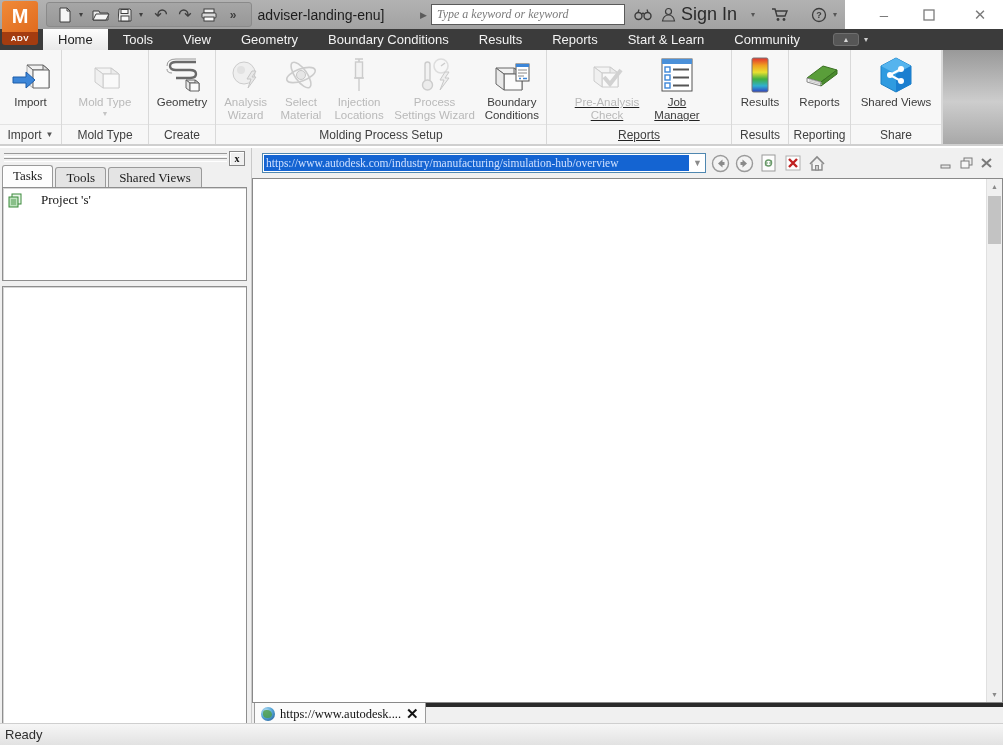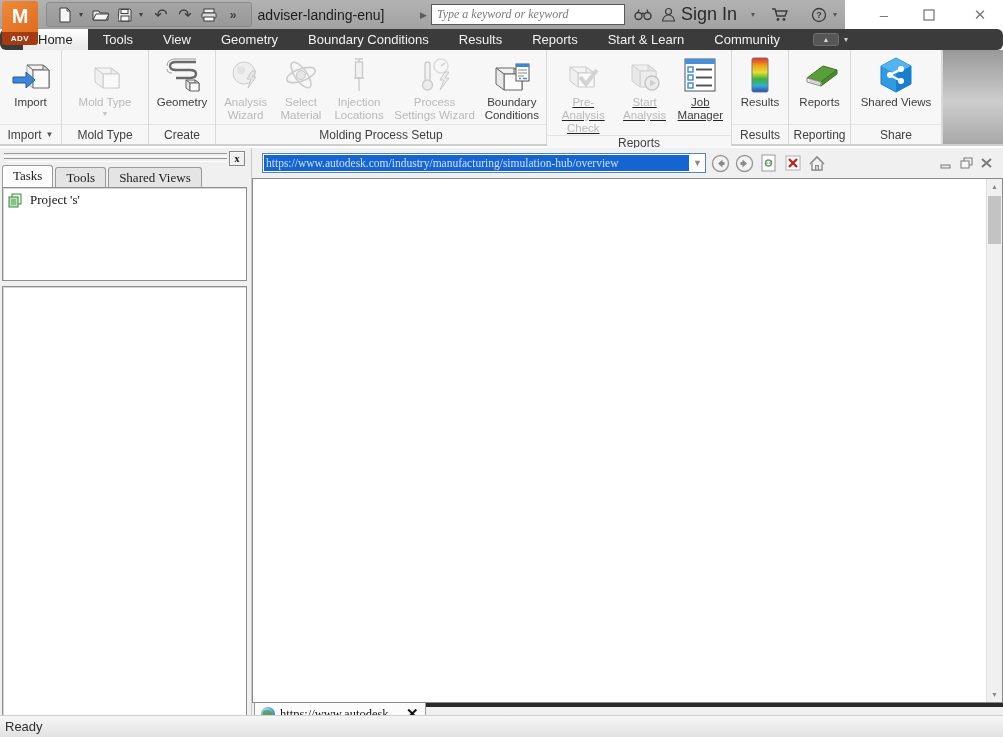--- a/index.html
+++ b/index.html
@@ -18,21 +18,21 @@
   #doc-title{flex:1;text-align:center;font-size:14px;color:#1d1d1d;padding-right:30px;}
   #pre-search-arrow{color:#5a5a5a;font-size:9px;margin-right:4px;}
   #search-box{width:182px;height:19px;background:#fff;border:1px solid #5a5a5a;display:flex;align-items:center;padding:0 5px;}
   #search-box .ph{font-style:italic;color:#7a7a7a;font-size:12px;font-family:"Liberation Serif",serif;}
   .tb-icon{display:flex;align-items:center;margin-left:9px;color:#3c3c3c;}
   #signin-label{margin-left:5px;font-size:18px;color:#2a2a2a;}
   .mini-caret{font-size:8px;color:#555;margin-left:14px;}
   .winbtn{color:#7b7b7b;font-size:15px;line-height:15px;width:18px;text-align:center;}
 
   
-  #menubar{position:absolute;top:29px;left:0;width:1003px;height:21px;background:#3b3b3b;display:flex;align-items:stretch;padding-left:23px;box-sizing:border-box;border-radius:6px;}
+  #menubar{position:absolute;top:29px;left:0;width:1003px;height:21px;background:#3b3b3b;display:flex;align-items:stretch;padding-left:43px;box-sizing:border-box;}
   .menutab{color:#f2f2f2;font-size:13px;display:flex;align-items:center;padding:0 15px;}
   .menutab.active{background:linear-gradient(#fdfdfd,#e9e9e9);color:#1d1d1d;}
   #ribbon-collapse{display:flex;align-items:center;margin-left:18px;gap:5px;}
   #ribbon-collapse .pill{width:24px;height:11px;background:#565656;border:1px solid #6e6e6e;border-radius:3px;display:flex;align-items:center;justify-content:center;}
   #ribbon-collapse .pill span{color:#d8d8d8;font-size:7px;line-height:7px;}
   #ribbon-collapse .caret{color:#cfcfcf;font-size:8px;}
 
   
   #ribbon{position:absolute;top:50px;left:0;width:1003px;height:96px;background:#f7f7f7;display:flex;border-bottom:2px solid #cfcfcf;box-sizing:border-box;}
   .rgroup{display:flex;flex-direction:column;border-right:1px solid #d9d9d9;}
@@ -58,21 +58,21 @@
   #panel-grip .l1{top:2px}#panel-grip .l2{top:7px}
   #panel-close{position:absolute;right:2px;top:0;width:14px;height:13px;background:#f0f0f0;border:1px solid #888;
       box-shadow:1px 1px 0 #fff inset;display:flex;align-items:center;justify-content:center;
       font-size:10px;font-weight:bold;color:#111;font-family:"Liberation Serif",serif;}
   #panel-tabs{display:flex;align-items:flex-end;height:20px;font-family:"Liberation Serif",serif;font-size:13px;color:#1a1a1a;}
   .ptab{padding:2px 10px 2px 10px;border:1px solid #9a9a9a;border-bottom:none;border-radius:3px 3px 0 0;margin-right:2px;background:#e4e4e4;height:15px;}
   .ptab.active{background:#fdfdfd;height:17px;box-shadow:1px 0 0 #fff inset;}
   .pbox{background:#fff;border:1px solid #8e8e8e;box-shadow:1px 1px 0 #d6d6d6 inset;}
   #tree-box{height:84px;margin-bottom:5px;padding:4px 2px;}
   #tools-box{flex:1;margin-bottom:1px;}
-  .tree-item{display:flex;align-items:center;gap:7px;font-family:"Liberation Serif",serif;font-size:13px;color:#111;padding-left:2px;}
+  .tree-item{display:flex;align-items:center;gap:18px;font-family:"Liberation Serif",serif;font-size:13px;color:#111;padding-left:2px;}
 
   
   #rightpane{flex:1;display:flex;flex-direction:column;background:#f0f0f0;}
   #browser-toolbar{height:30px;display:flex;align-items:center;padding:0 6px 0 10px;gap:5px;}
   #urlbar{width:444px;height:20px;border:1px solid #4f87b0;background:#fff;display:flex;align-items:center;box-sizing:border-box;}
   #url-selected{flex:1;height:16px;margin:1px;background:#1464d2;color:#cfe0ff;font-family:"Liberation Serif",serif;
        font-size:11.5px;display:flex;align-items:center;padding:0 2px;white-space:nowrap;overflow:hidden;}
   #url-drop{width:15px;text-align:center;color:#8a8a8a;font-size:9px;}
   .navbtn{width:19px;height:19px;display:flex;align-items:center;justify-content:center;}
   #mdi-controls{margin-left:auto;display:flex;align-items:center;gap:7px;padding-right:4px;}
@@ -85,21 +85,21 @@
   #tabrow{height:24px;position:relative;background:#f0f0f0;}
   #tabrow .darkline{position:absolute;left:156px;right:0;top:0;height:4px;background:#2a2a2a;}
   #doc-tab{position:absolute;left:2px;top:0;height:22px;background:#fbfbfb;border:1px solid #9a9a9a;border-top:none;
       display:flex;align-items:center;gap:5px;padding:0 6px;font-family:"Liberation Serif",serif;font-size:12.5px;color:#111;}
   #doc-tab .close{font-size:15px;font-weight:bold;color:#111;font-family:"Liberation Sans",sans-serif;}
   .globe{width:14px;height:14px;border-radius:50%;background:radial-gradient(circle at 35% 30%,#bfe3f7 0%,#57a8d8 45%,#2e6ea8 80%);
       position:relative;overflow:hidden;}
   .globe::after{content:"";position:absolute;left:2px;top:3px;width:9px;height:8px;background:#4e9e4e;border-radius:40% 60% 50% 50%;opacity:.85;}
 
   
-  #statusbar{position:absolute;left:0;bottom:12px;width:1003px;height:22px;background:linear-gradient(#f6f6f6,#e2e2e2);
+  #statusbar{position:absolute;left:0;bottom:4px;width:1003px;height:22px;background:linear-gradient(#f6f6f6,#e2e2e2);
       border-top:1px solid #cfcfcf;display:flex;align-items:center;padding-left:5px;box-sizing:border-box;font-size:13px;color:#2e2e2e;}
 
   
   #logo{position:absolute;left:2px;top:1px;width:38px;height:45px;z-index:5;}
   #logo .top{width:36px;height:31px;background:linear-gradient(145deg,#f08a38,#e06b1f);border-radius:3px 3px 0 0;
       display:flex;align-items:center;justify-content:center;color:#fff;font-weight:bold;font-size:20px;}
   #logo .bottom{width:36px;height:13px;background:#a33c10;border-radius:0 0 3px 3px;display:flex;align-items:center;justify-content:center;
       color:#fff;font-weight:bold;font-size:8px;letter-spacing:.5px;}
   svg{display:block}
 </style>
@@ -349,33 +349,20 @@
             <svg width="38" height="36" viewBox="0 0 38 36">
               <polygon points="6,10 22,10 30,16 14,16" fill="#f4f4f4" stroke="#ccc"></polygon>
               <polygon points="22,10 30,16 30,30 22,24" fill="#ececec" stroke="#ccc"></polygon>
               <polygon points="14,16 30,16 30,30 14,30" fill="#f9f9f9" stroke="#ccc"></polygon>
               <polygon points="6,10 14,16 14,30 6,24" fill="#f0f0f0" stroke="#ccc"></polygon>
               <path d="M16 20 l6 7 l11 -14" fill="none" stroke="#d2d2d2" stroke-width="4"></path>
             </svg>
           </div>
           <div class="rlabel">Pre-Analysis Check</div>
         </div>
-        <div class="rbtn disabled" style="width:50px;">
-          <div class="ricon">
-            <svg width="38" height="36" viewBox="0 0 38 36">
-              <polygon points="6,8 22,8 30,14 14,14" fill="#f0f0f0" stroke="#d0d0d0"></polygon>
-              <polygon points="22,8 30,14 30,30 22,24" fill="#e4e4e4" stroke="#d0d0d0"></polygon>
-              <polygon points="14,14 30,14 30,30 14,30" fill="#ededed" stroke="#d0d0d0"></polygon>
-              <polygon points="6,8 14,14 14,30 6,24" fill="#e8e8e8" stroke="#d0d0d0"></polygon>
-              <circle cx="26" cy="26" r="7" fill="#ececec" stroke="#c4c4c4" stroke-width="1.4"></circle>
-              <polygon points="24,22.5 30,26 24,29.5" fill="#cfcfcf"></polygon>
-            </svg>
-          </div>
-          <div class="rlabel">Start Analysis</div>
-        </div>
         <div class="rbtn" style="width:58px;">
           <div class="ricon">
             <svg width="34" height="36" viewBox="0 0 34 36">
               <rect x="2" y="2" width="30" height="32" fill="#fff" stroke="#555"></rect>
               <rect x="2" y="2" width="30" height="5" fill="#4a90d9"></rect>
               <rect x="5" y="10" width="5" height="5" fill="#fff" stroke="#3d86d8" stroke-width="1.4"></rect>
               <path d="M13 12.5 h16" stroke="#555" stroke-width="2"></path>
               <rect x="5" y="18" width="5" height="5" fill="#fff" stroke="#3d86d8" stroke-width="1.4"></rect>
               <path d="M13 20.5 h16" stroke="#555" stroke-width="2"></path>
               <rect x="5" y="26" width="5" height="5" fill="#fff" stroke="#3d86d8" stroke-width="1.4"></rect>

